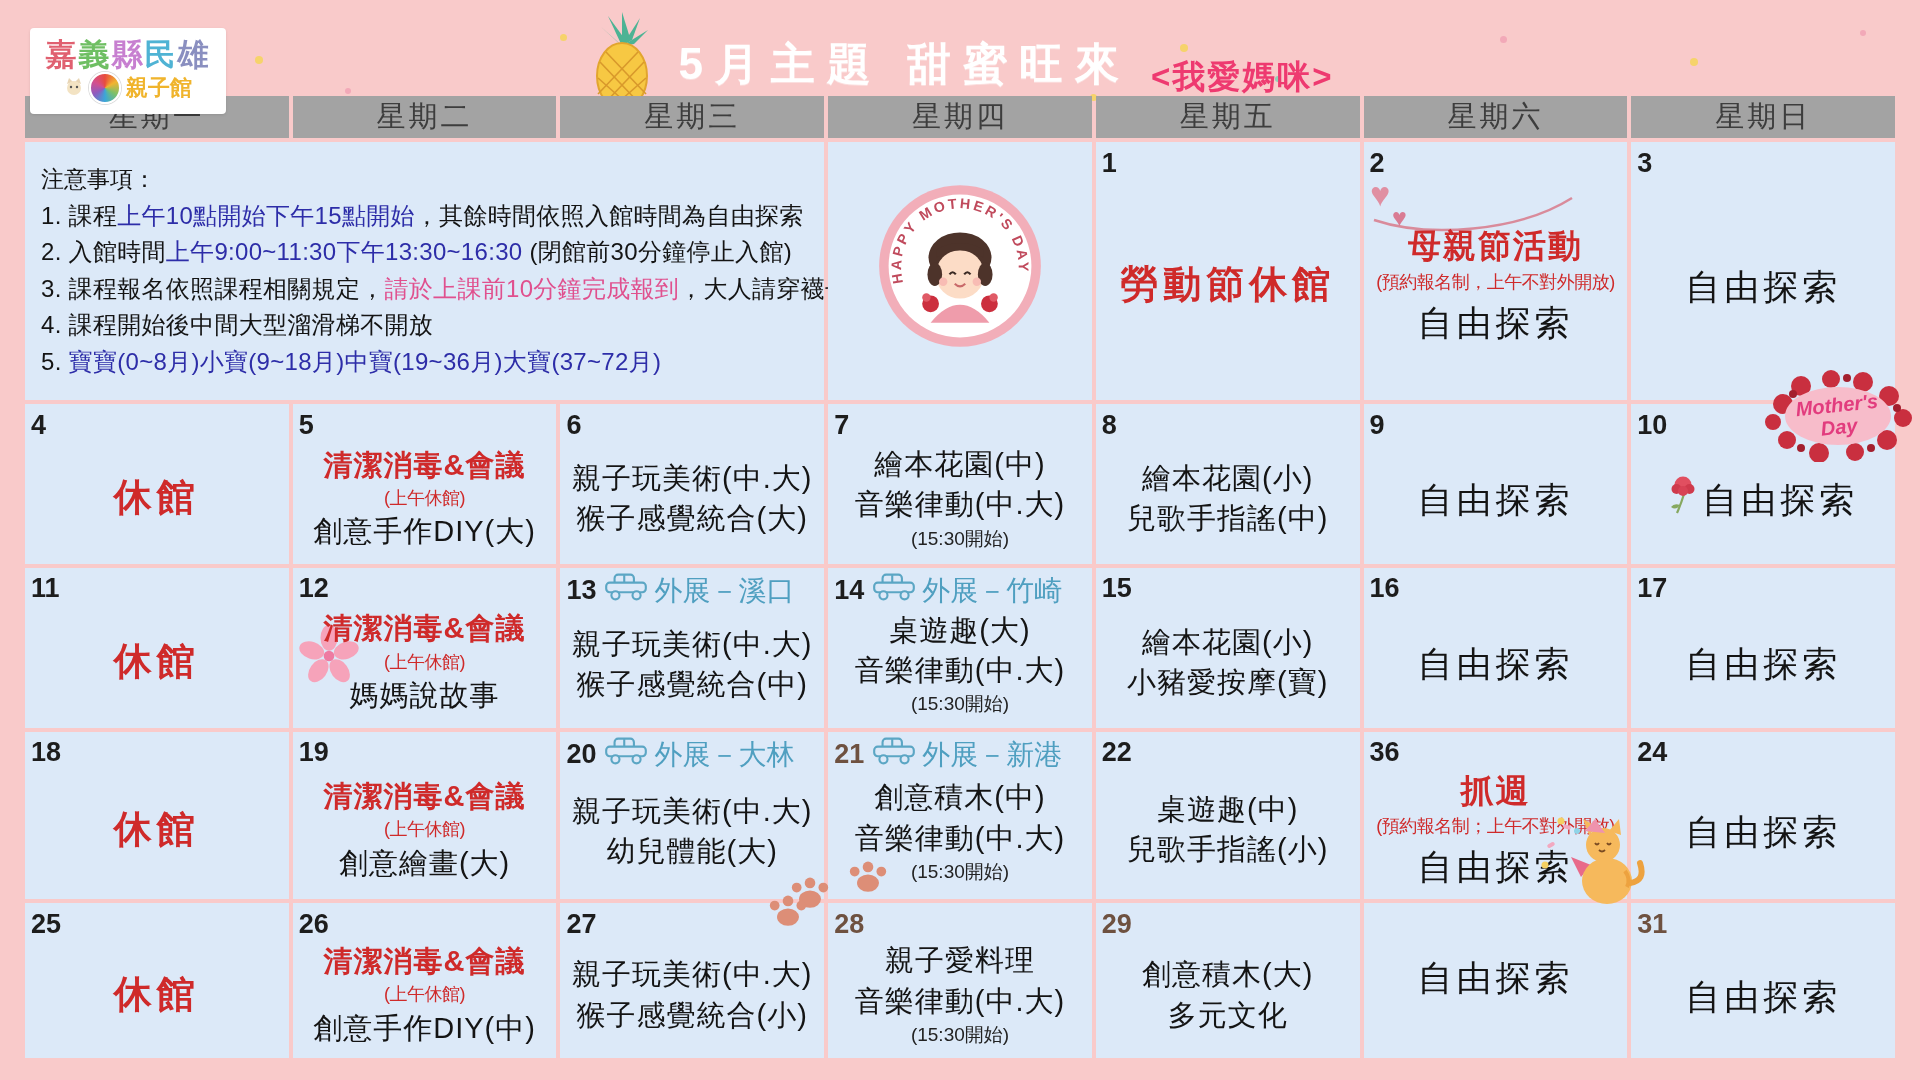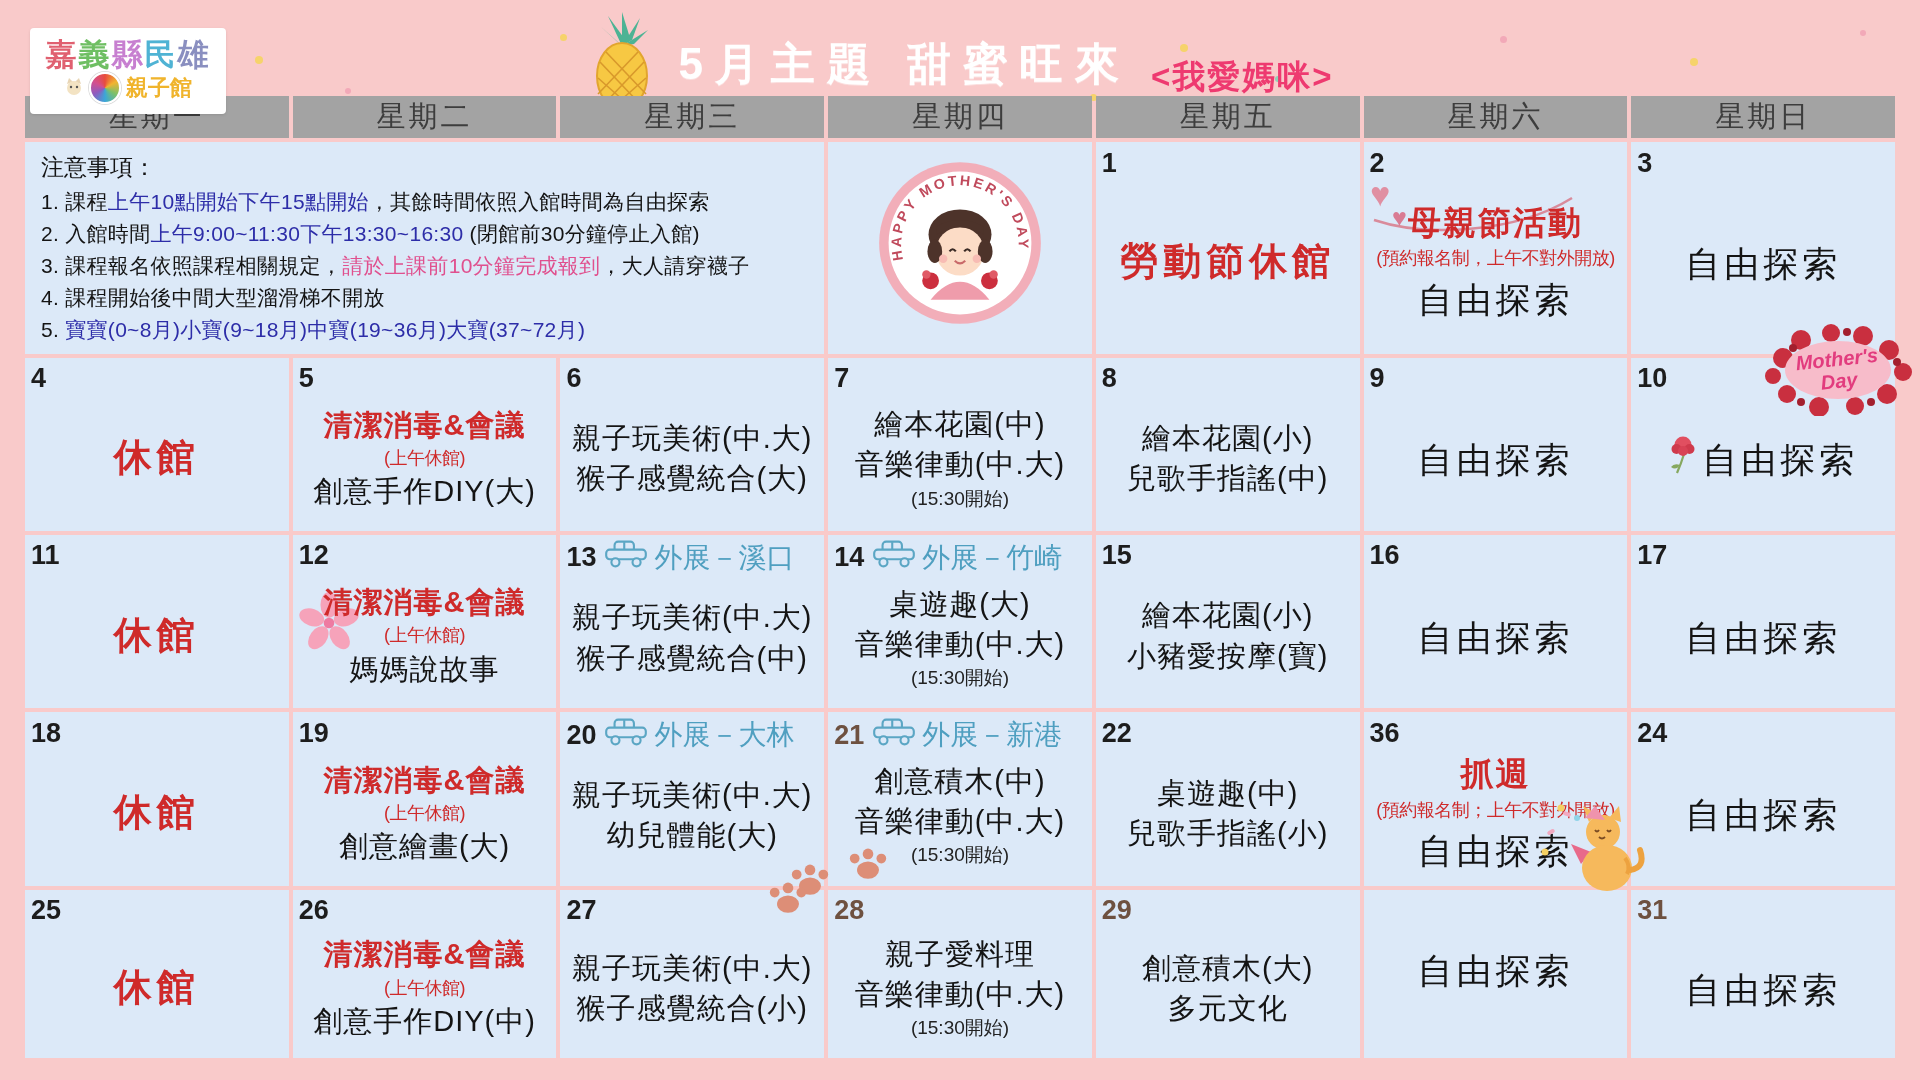--- a/index.html
+++ b/index.html
@@ -34,23 +34,23 @@
         gap:4px;text-align:center;padding:0 4px 10px;z-index:2;}
   .line{line-height:1.25;white-space:nowrap;}
   .l-closed{font-size:38px;font-weight:bold;color:#cf2a2a;letter-spacing:5px;}
   .l-event{font-size:33px;font-weight:bold;color:#cf2a2a;letter-spacing:2px;}
   .l-redtitle{font-size:29px;font-weight:bold;color:#cf2a2a;letter-spacing:1px;}
   .l-rednote{font-size:18px;color:#cf2a2a;letter-spacing:-0.5px;}
   .l-activity{font-size:29px;color:#141414;letter-spacing:1px;}
   .l-time{font-size:19px;color:#222222;}
   .l-free{font-size:35px;color:#141414;letter-spacing:4px;margin-top:4px;display:flex;align-items:center;gap:4px;}
   
-  .notes-cell{grid-column:span 3;display:block;padding:8px 16px;}
+  .notes-cell{grid-column:span 3;display:block;padding:20px 16px;}
   .notes-heading{font-size:23px;color:#141414;margin:2px 0 3px;}
-  .note-line{font-size:21px;line-height:1.52;color:#141414;letter-spacing:.3px;white-space:nowrap;}
+  .note-line{font-size:24px;line-height:1.52;color:#141414;letter-spacing:.3px;white-space:nowrap;}
   .seg-ink{color:#141414;} .seg-blue{color:#2d2da8;} .seg-pink{color:#e0508e;}
   
   .deco{position:absolute;pointer-events:none;line-height:0;}
   .deco-hearts{left:4px;top:32px;z-index:1;}
   .deco-mothers-day-sticker{top:-34px;right:-18px;z-index:6;}
   .deco-flower{left:4px;top:56px;z-index:1;}
   .deco-paw-br{right:-10px;bottom:-14px;z-index:4;}
   .deco-paw-bl{left:16px;bottom:2px;z-index:1;}
   .deco-paw-tr{right:12px;top:-16px;z-index:4;}
   .deco-cat{right:-18px;bottom:-10px;z-index:5;}

